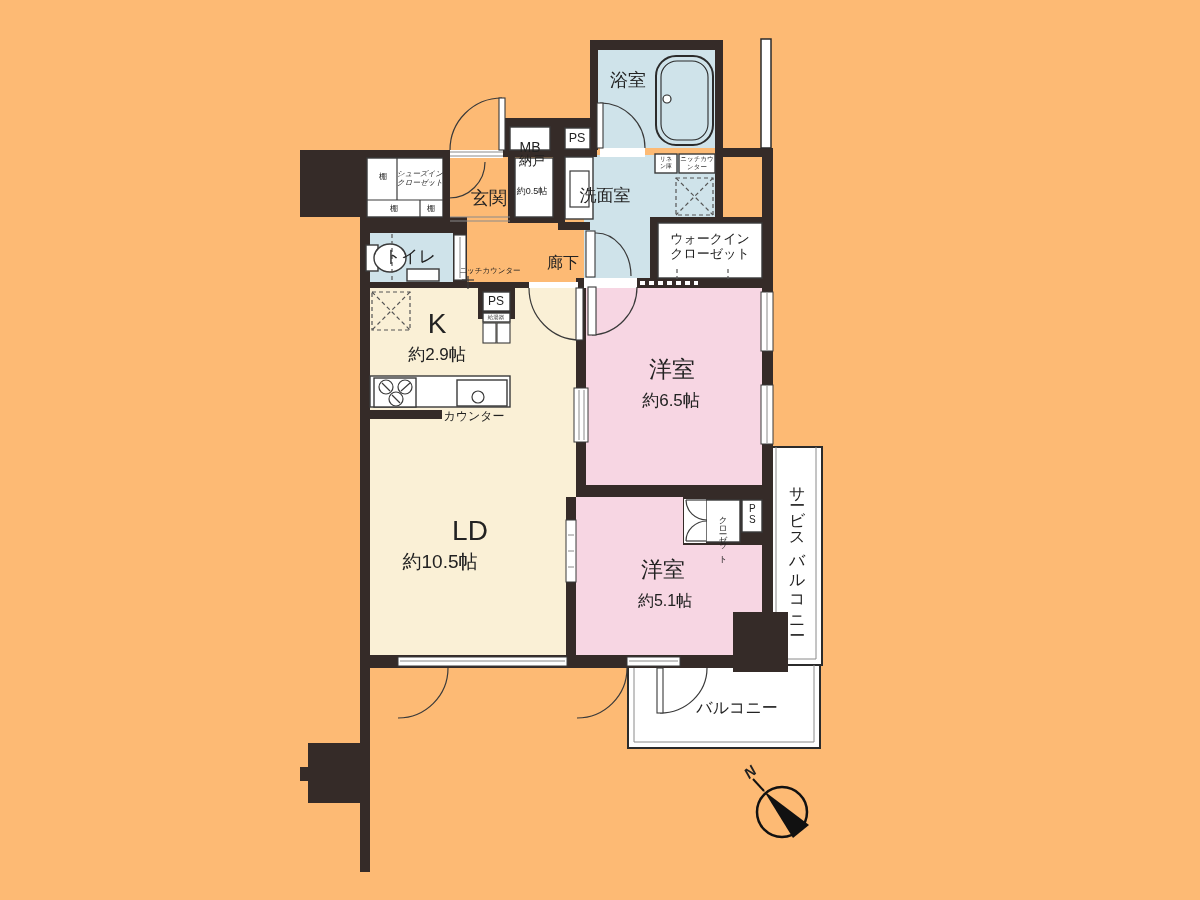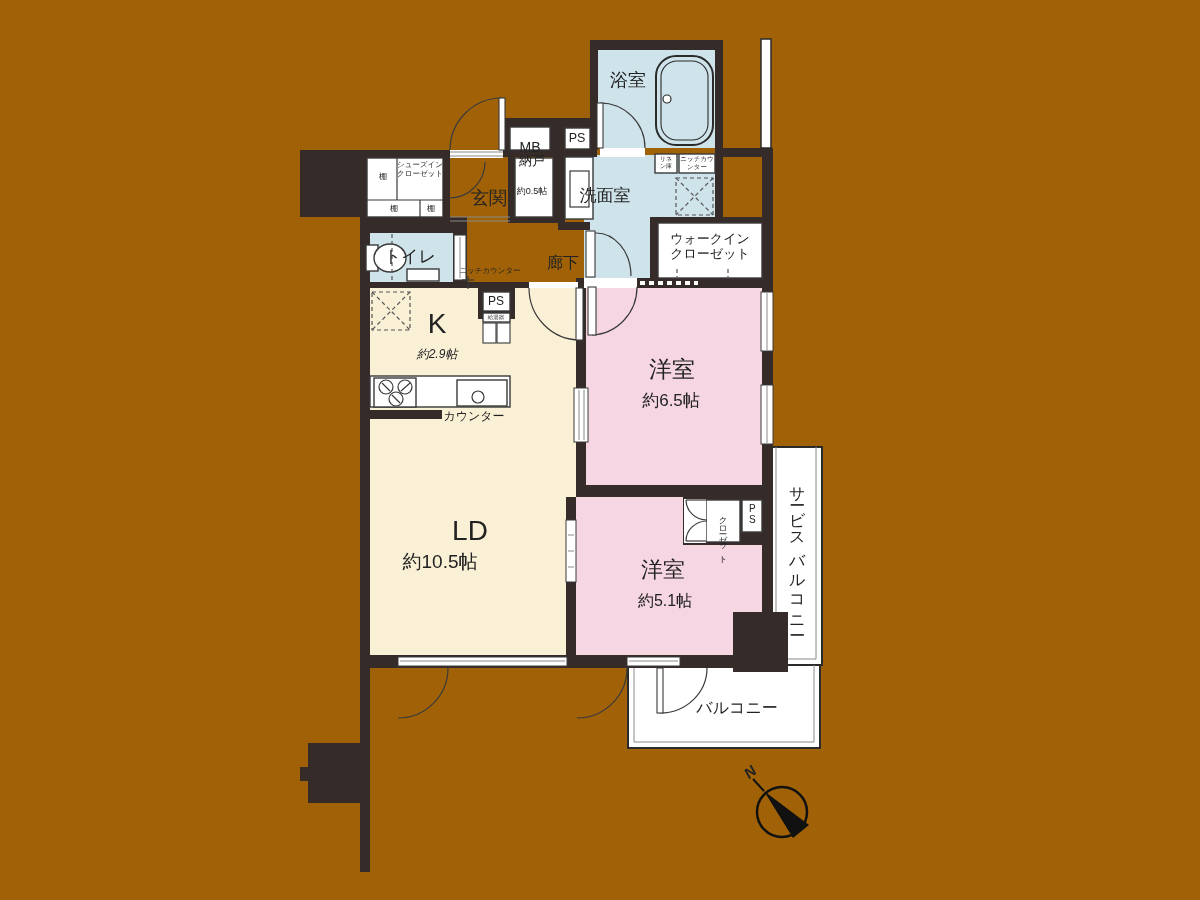--- a/index.html
+++ b/index.html
@@ -1,16 +1,16 @@
 <!DOCTYPE html>
 <html><head>
 <meta charset="utf-8">
 <style>
   html,body{margin:0;padding:0;background:#ffffff;}
-  .stage{position:relative;width:1200px;height:900px;background:#a16207;overflow:hidden;
+  .stage{position:relative;width:1200px;height:900px;background:#fdba74;overflow:hidden;
          font-family:"Liberation Sans","DejaVu Sans",sans-serif;}
   .stage svg{position:absolute;left:0;top:0;}
   .lb{position:absolute;transform:translate(-50%,-50%);color:#222;white-space:nowrap;
       text-align:center;line-height:1.15;font-family:"Liberation Sans","DejaVu Sans",sans-serif;}
   .wrap{white-space:normal;word-break:break-all;}
   .vert{writing-mode:vertical-rl;text-orientation:upright;}
   .nmark{font-weight:700;font-style:italic;}
   
   .wall{fill:#352b28;}
   .ln{stroke:#3a3a3a;stroke-width:1.2;fill:none;}
@@ -213,32 +213,32 @@
 </svg>
 
 <div>
   <div class="lb" style="left:628px;top:80px;font-size:18px;">浴室</div>
   <div class="lb" style="left:605px;top:196px;font-size:17px;">洗面室</div>
   <div class="lb" style="left:410px;top:257px;font-size:17px;">トイレ</div>
   <div class="lb" style="left:489px;top:198px;font-size:18px;">玄関</div>
   <div class="lb" style="left:532px;top:161px;font-size:13px;">納戸</div>
   <div class="lb" style="left:532px;top:191px;font-size:9px;">約0.5帖</div>
   <div class="lb" style="left:563px;top:263px;font-size:16px;">廊下</div>
-  <div class="lb wrap" style="left:420px;top:170px;font-size:7.5px;width:48px;">シューズインクローゼット</div>
+  <div class="lb wrap" style="left:420px;top:179px;font-size:7.5px;width:48px;font-style:italic;">シューズインクローゼット</div>
   <div class="lb" style="left:383px;top:177px;font-size:8px;">棚</div>
   <div class="lb" style="left:394px;top:209px;font-size:8px;">棚</div>
   <div class="lb" style="left:431px;top:209px;font-size:8px;">棚</div>
   <div class="lb" style="left:530px;top:139px;font-size:14px;margin-top:8px;">MB</div>
   <div class="lb" style="left:577px;top:138px;font-size:12.5px;">PS</div>
   <div class="lb wrap" style="left:666px;top:163px;font-size:6px;width:14px;line-height:1.1;">リネン庫</div>
   <div class="lb wrap" style="left:697px;top:163px;font-size:6.5px;width:34px;line-height:1.2;">ニッチカウンター</div>
   <div class="lb" style="left:490px;top:271px;font-size:7.5px;">ニッチカウンター</div>
   <div class="lb wrap" style="left:710px;top:247px;font-size:13px;width:84px;">ウォークインクローゼット</div>
   <div class="lb" style="left:437px;top:324px;font-size:28px;">K</div>
-  <div class="lb" style="left:437px;top:355px;font-size:12px;font-style:italic;">約2.9帖</div>
+  <div class="lb" style="left:437px;top:355px;font-size:17px;">約2.9帖</div>
   <div class="lb" style="left:496px;top:302px;font-size:12px;">PS</div>
   <div class="lb" style="left:496px;top:317px;font-size:5.5px;">給湯器</div>
   <div class="lb" style="left:474px;top:417px;font-size:12px;">カウンター</div>
   <div class="lb" style="left:470px;top:531px;font-size:28px;">LD</div>
   <div class="lb" style="left:440px;top:562px;font-size:19px;">約10.5帖</div>
   <div class="lb" style="left:672px;top:369px;font-size:23px;">洋室</div>
   <div class="lb" style="left:671px;top:401px;font-size:17px;">約6.5帖</div>
   <div class="lb" style="left:663px;top:570px;font-size:22px;">洋室</div>
   <div class="lb" style="left:665px;top:601px;font-size:16px;">約5.1帖</div>
   <div class="lb vert" style="left:723px;top:521px;font-size:8.5px;height:22px;line-height:9px;">クローゼット</div>

